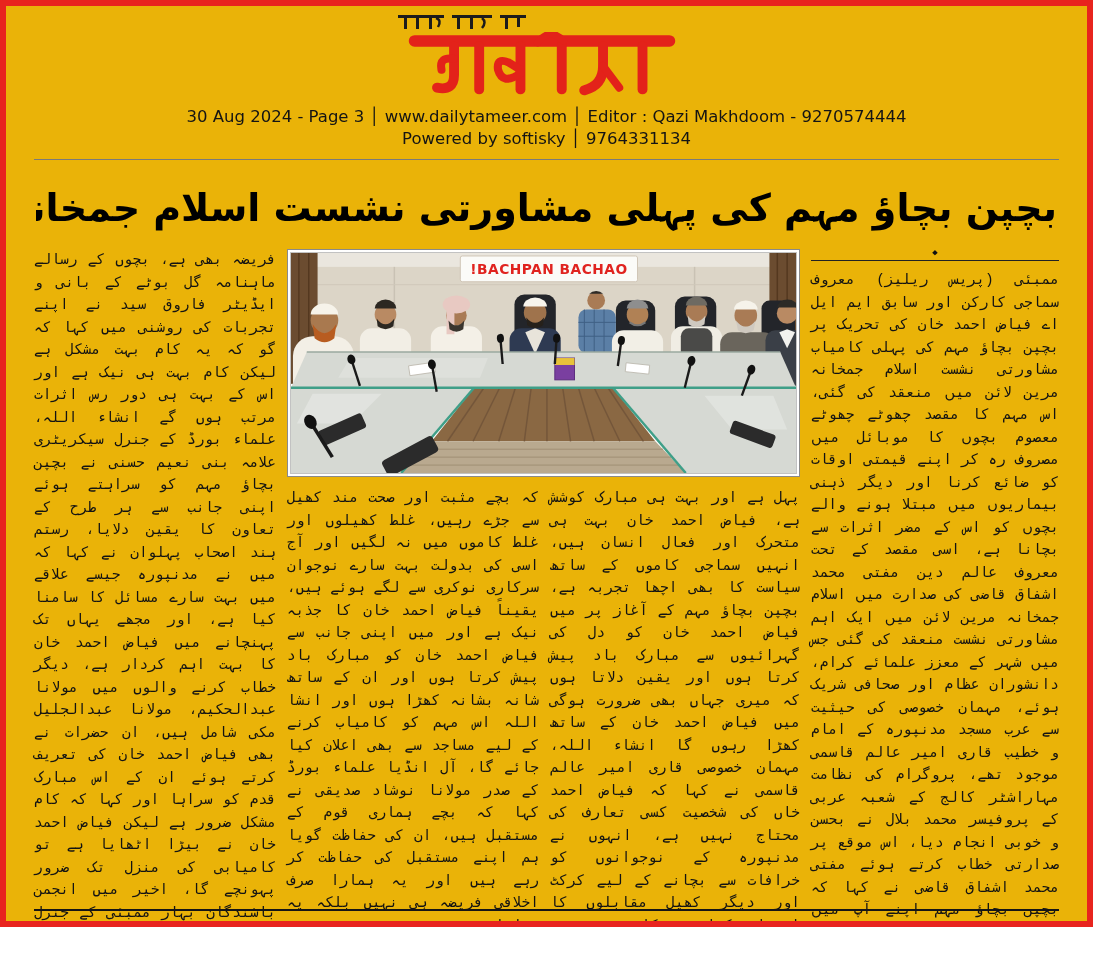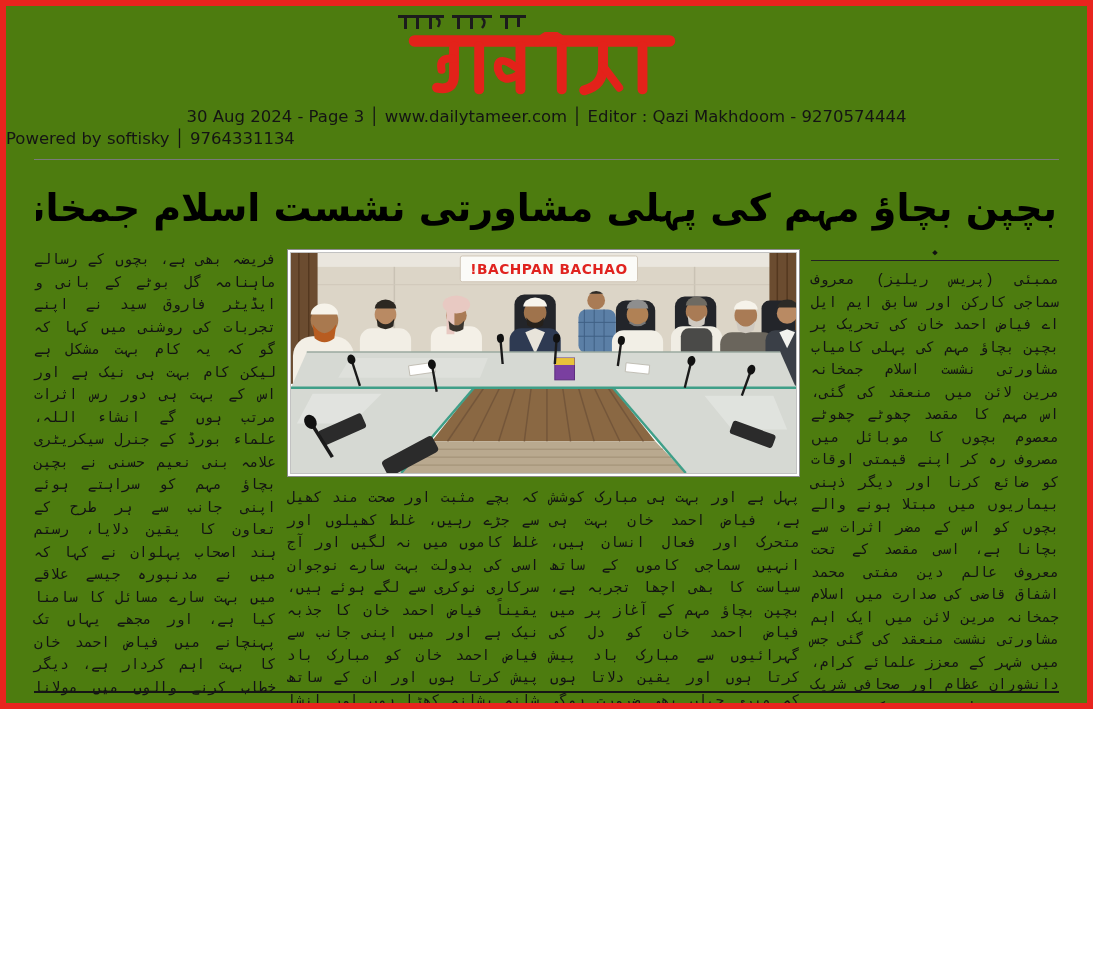--- a/index.html
+++ b/index.html
@@ -1,27 +1,27 @@
 <!DOCTYPE html>
 <html><head>
 <meta charset="utf-8">
 <style>
   html,body{margin:0;padding:0;background:#fff;}
   .page{
-    position:relative;width:1093px;height:709px;box-sizing:border-box;
-    border:6px solid #e8241e;background:#4d7c0f;overflow:hidden;
+    position:relative;width:1093px;height:927px;box-sizing:border-box;
+    border:6px solid #e8241e;background:#eab308;overflow:hidden;
     font-family:"DejaVu Sans", sans-serif;color:#111;
   }
   .vh{position:absolute;width:1px;height:1px;overflow:hidden;clip:rect(0 0 0 0);white-space:nowrap;}
   
   .masthead{width:310px;margin:8px auto 0;text-align:left;}
   .masthead .tagline-svg{display:block;margin:0 0 0 4px;}
   .masthead .logo-svg{display:block;}
   .dateline{margin-top:4px;text-align:center;font-size:16.5px;line-height:22px;color:#141414;}
-  .dateline2{text-align:left;font-size:16.5px;line-height:22px;color:#141414;}
+  .dateline2{text-align:center;font-size:16.5px;line-height:22px;color:#141414;}
   .top-rule{margin:9px 28px 0;border:none;border-top:1px solid #7a7a7a;height:0;}
   
   .headline{
     margin:4px 30px 0;padding:16px 0 6px;text-align:center;direction:rtl;
     font-size:38px;font-weight:bold;line-height:1.5;white-space:nowrap;overflow:hidden;
     color:#000;
   }
   
   .body-grid{
     direction:rtl;margin:6px 28px 0;display:grid;

